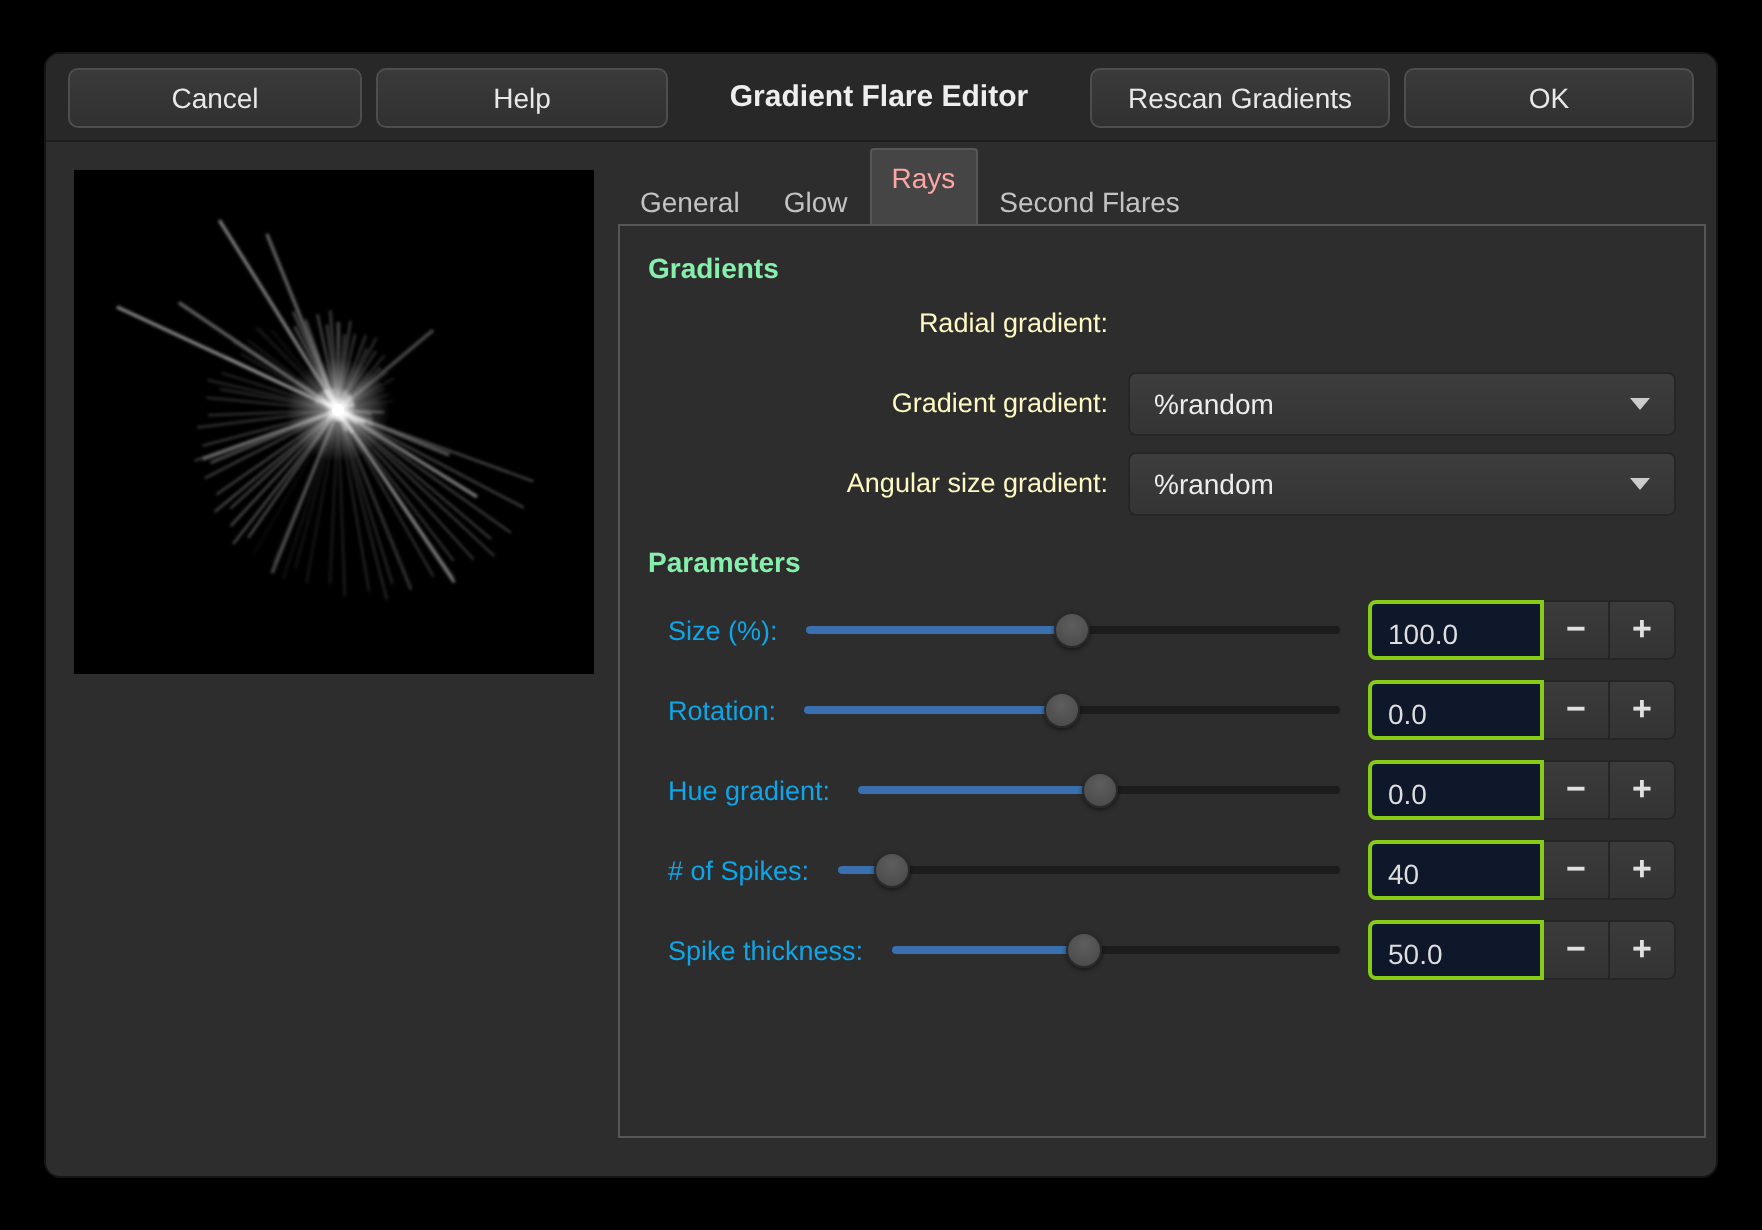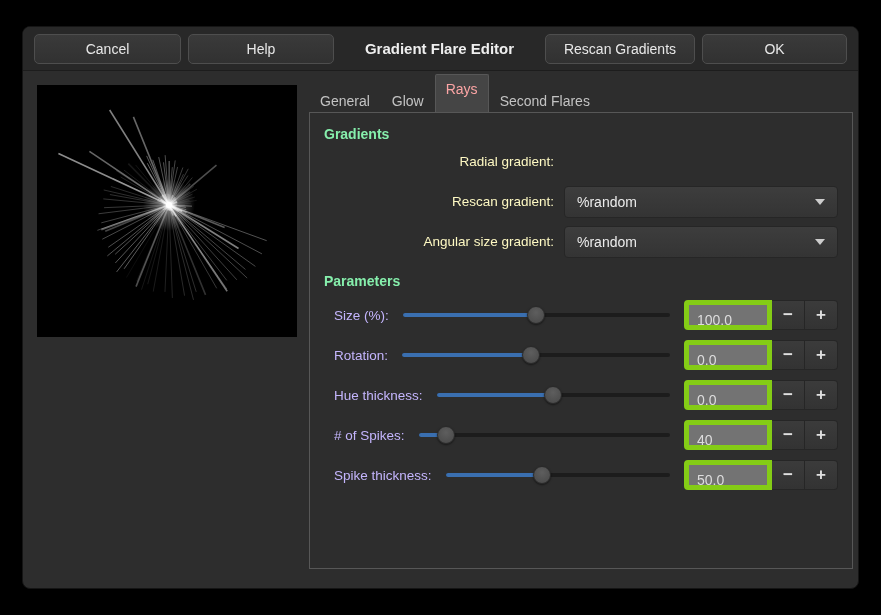--- a/index.html
+++ b/index.html
@@ -62,35 +62,35 @@
     border:1px solid #262626;border-radius:4px;display:flex;align-items:center;
     padding:0 12px;cursor:pointer;box-sizing:border-box;
   }
   .dval{flex:1;color:#ececec;font-size:14px;}
   .chev{
     width:0;height:0;border-left:5px solid transparent;border-right:5px solid transparent;
     border-top:6px solid #cccccc;
   }
   
   .prow{display:flex;align-items:center;height:30px;margin-bottom:10px;}
-  .plabel{flex:0 0 auto;padding-left:10px;color:#c4b5fd;font-size:13.5px;}
+  .plabel{flex:0 0 auto;padding-left:10px;color:#0ea5e9;font-size:13.5px;}
   .slider{flex:1;position:relative;height:30px;margin:0 14px;cursor:pointer;}
   .track{
     position:absolute;left:0;right:0;top:13px;height:4px;background:#1c1c1c;border-radius:2px;
   }
   .fill{height:4px;background:#3a6fb0;border-radius:2px;width:0;}
   .handle{
     position:absolute;top:6px;width:18px;height:18px;border-radius:50%;
     background:radial-gradient(circle at 50% 35%,#5e5e5e,#474747);
     border:1px solid #2a2a2a;box-sizing:border-box;transform:translateX(-50%);
     box-shadow:0 1px 2px rgba(0,0,0,.5);
   }
   .valuebox{
-    flex:0 0 88px;height:30px;line-height:30px;background:#737373;
-    border:5px solid #84cc16;border-radius:4px 0 0 4px;color:#dddddd;
+    flex:0 0 88px;height:30px;line-height:30px;background:#0f172a;
+    border:2px solid #84cc16;border-radius:4px 0 0 4px;color:#dddddd;
     font-size:14px;padding:0 8px;box-sizing:border-box;overflow:hidden;
   }
   .spin{
     flex:0 0 33px;height:30px;background:linear-gradient(#3b3b3b,#333333);
     border:1px solid #262626;border-left:none;color:#e0e0e0;font-size:17px;font-weight:bold;
     font-family:inherit;cursor:pointer;padding:0;box-sizing:border-box;line-height:26px;
   }
   .spin.plus{border-radius:0 4px 4px 0;}
   .spin.minus{border-radius:0;}
 </style>
@@ -220,21 +220,21 @@
 
       <div class="content">
 
         <div class="section-label">Gradients</div>
 
         <div class="grow">
           <div class="glabel">Radial gradient:</div>
         </div>
 
         <div class="grow">
-          <div class="glabel">Rescan gradient:</div>
+          <div class="glabel">Gradient gradient:</div>
           <div class="dropdown">
             <span class="dval">%random</span>
             <span class="chev"></span>
           </div>
         </div>
 
         <div class="grow">
           <div class="glabel">Angular size gradient:</div>
           <div class="dropdown">
             <span class="dval">%random</span>
@@ -264,21 +264,21 @@
                 <div class="fill" style="width: 48%;"></div>
               </div>
             <div class="handle" style="left: 48%;"></div>
           </div>
           <div class="valuebox">0.0</div>
           <button class="spin minus">−</button>
           <button class="spin plus">+</button>
         </div>
 
         <div class="prow">
-          <div class="plabel">Hue thickness:</div>
+          <div class="plabel">Hue gradient:</div>
           <div class="slider">
             <div class="track">
                 <div class="fill" style="width: 50%;"></div>
               </div>
             <div class="handle" style="left: 50%;"></div>
           </div>
           <div class="valuebox">0.0</div>
           <button class="spin minus">−</button>
           <button class="spin plus">+</button>
         </div>

